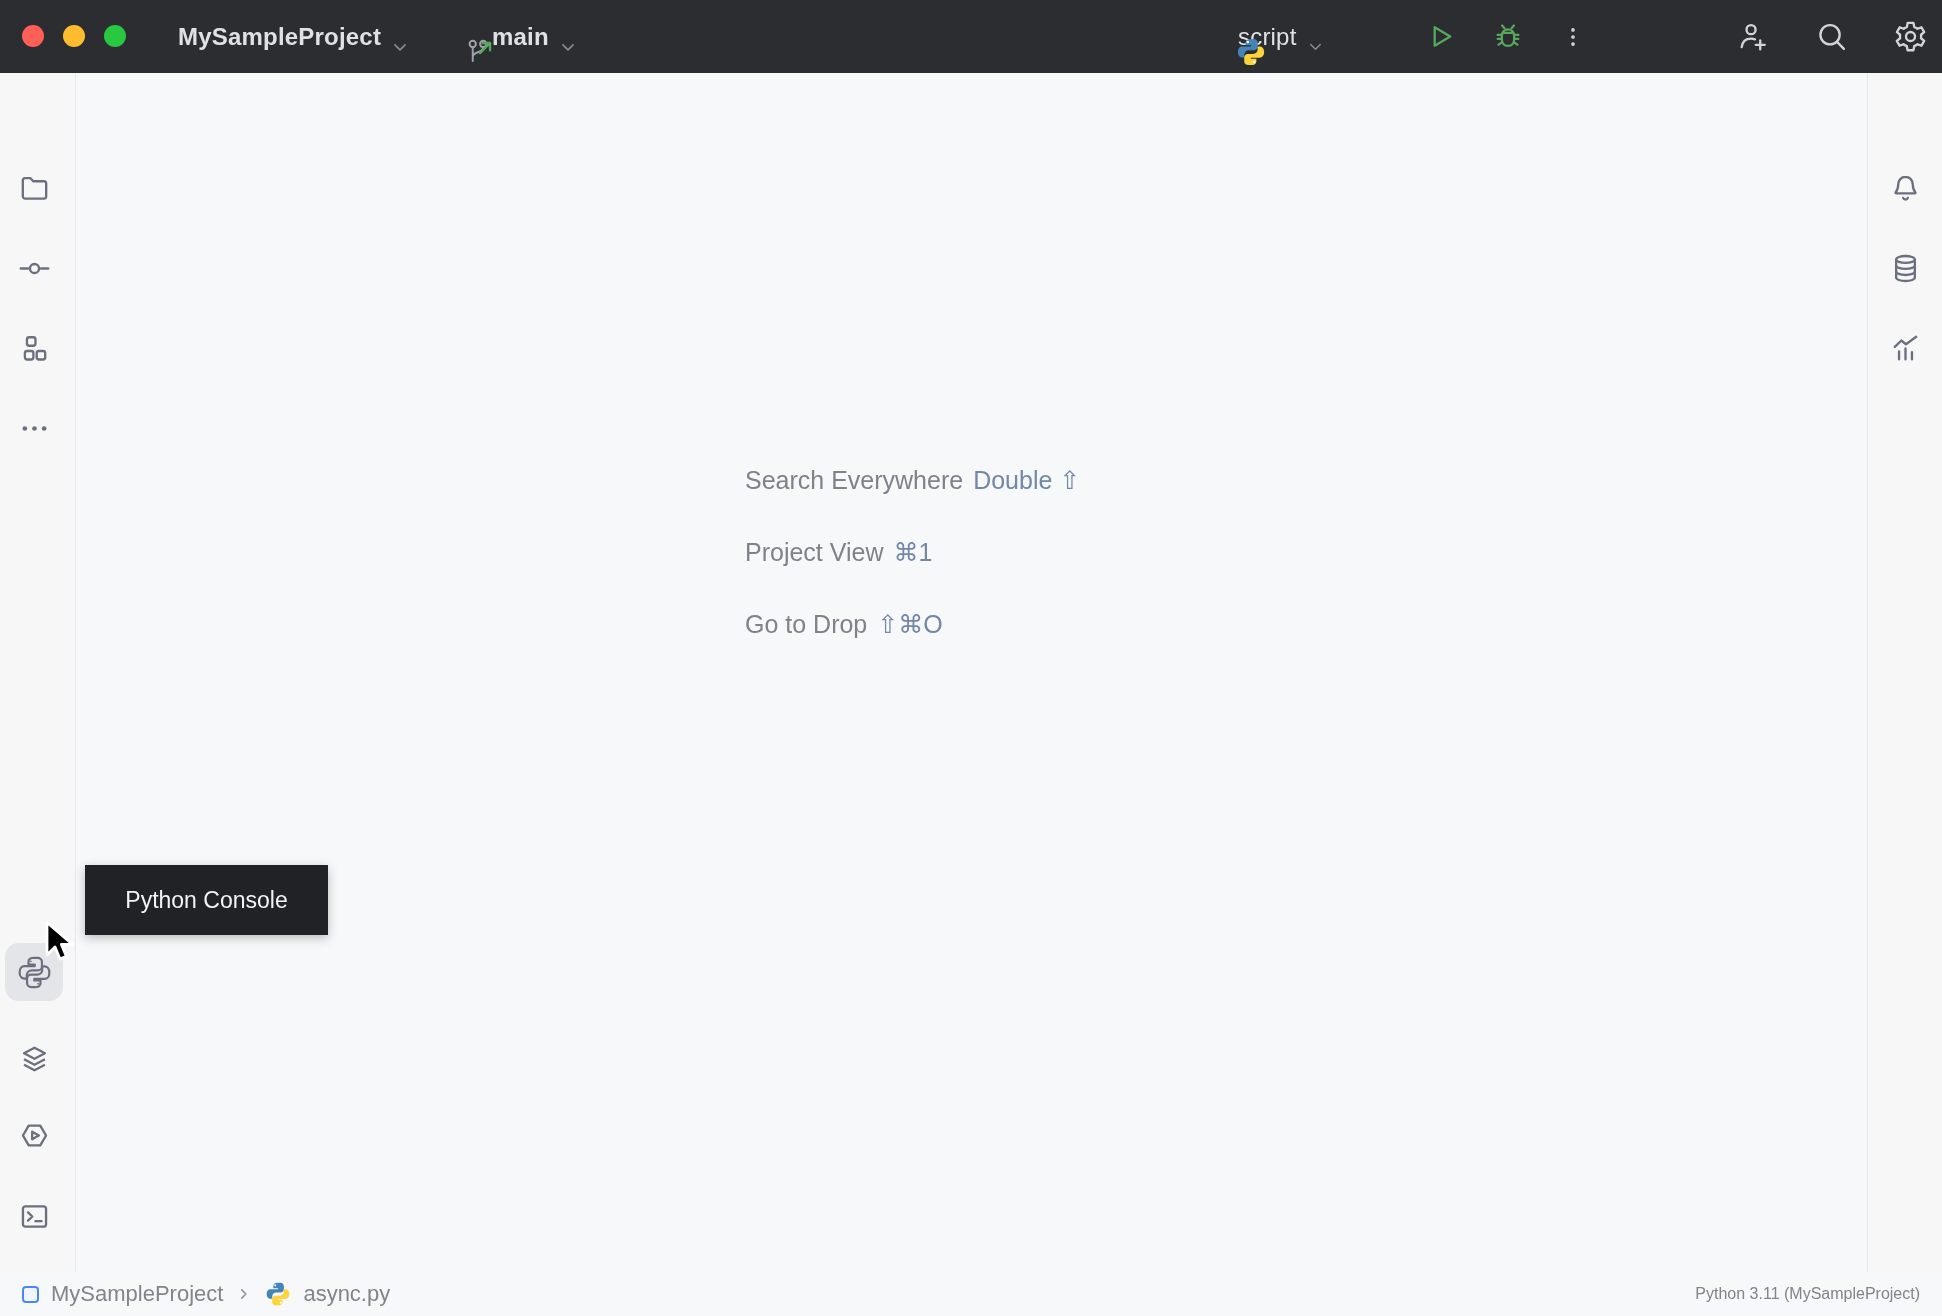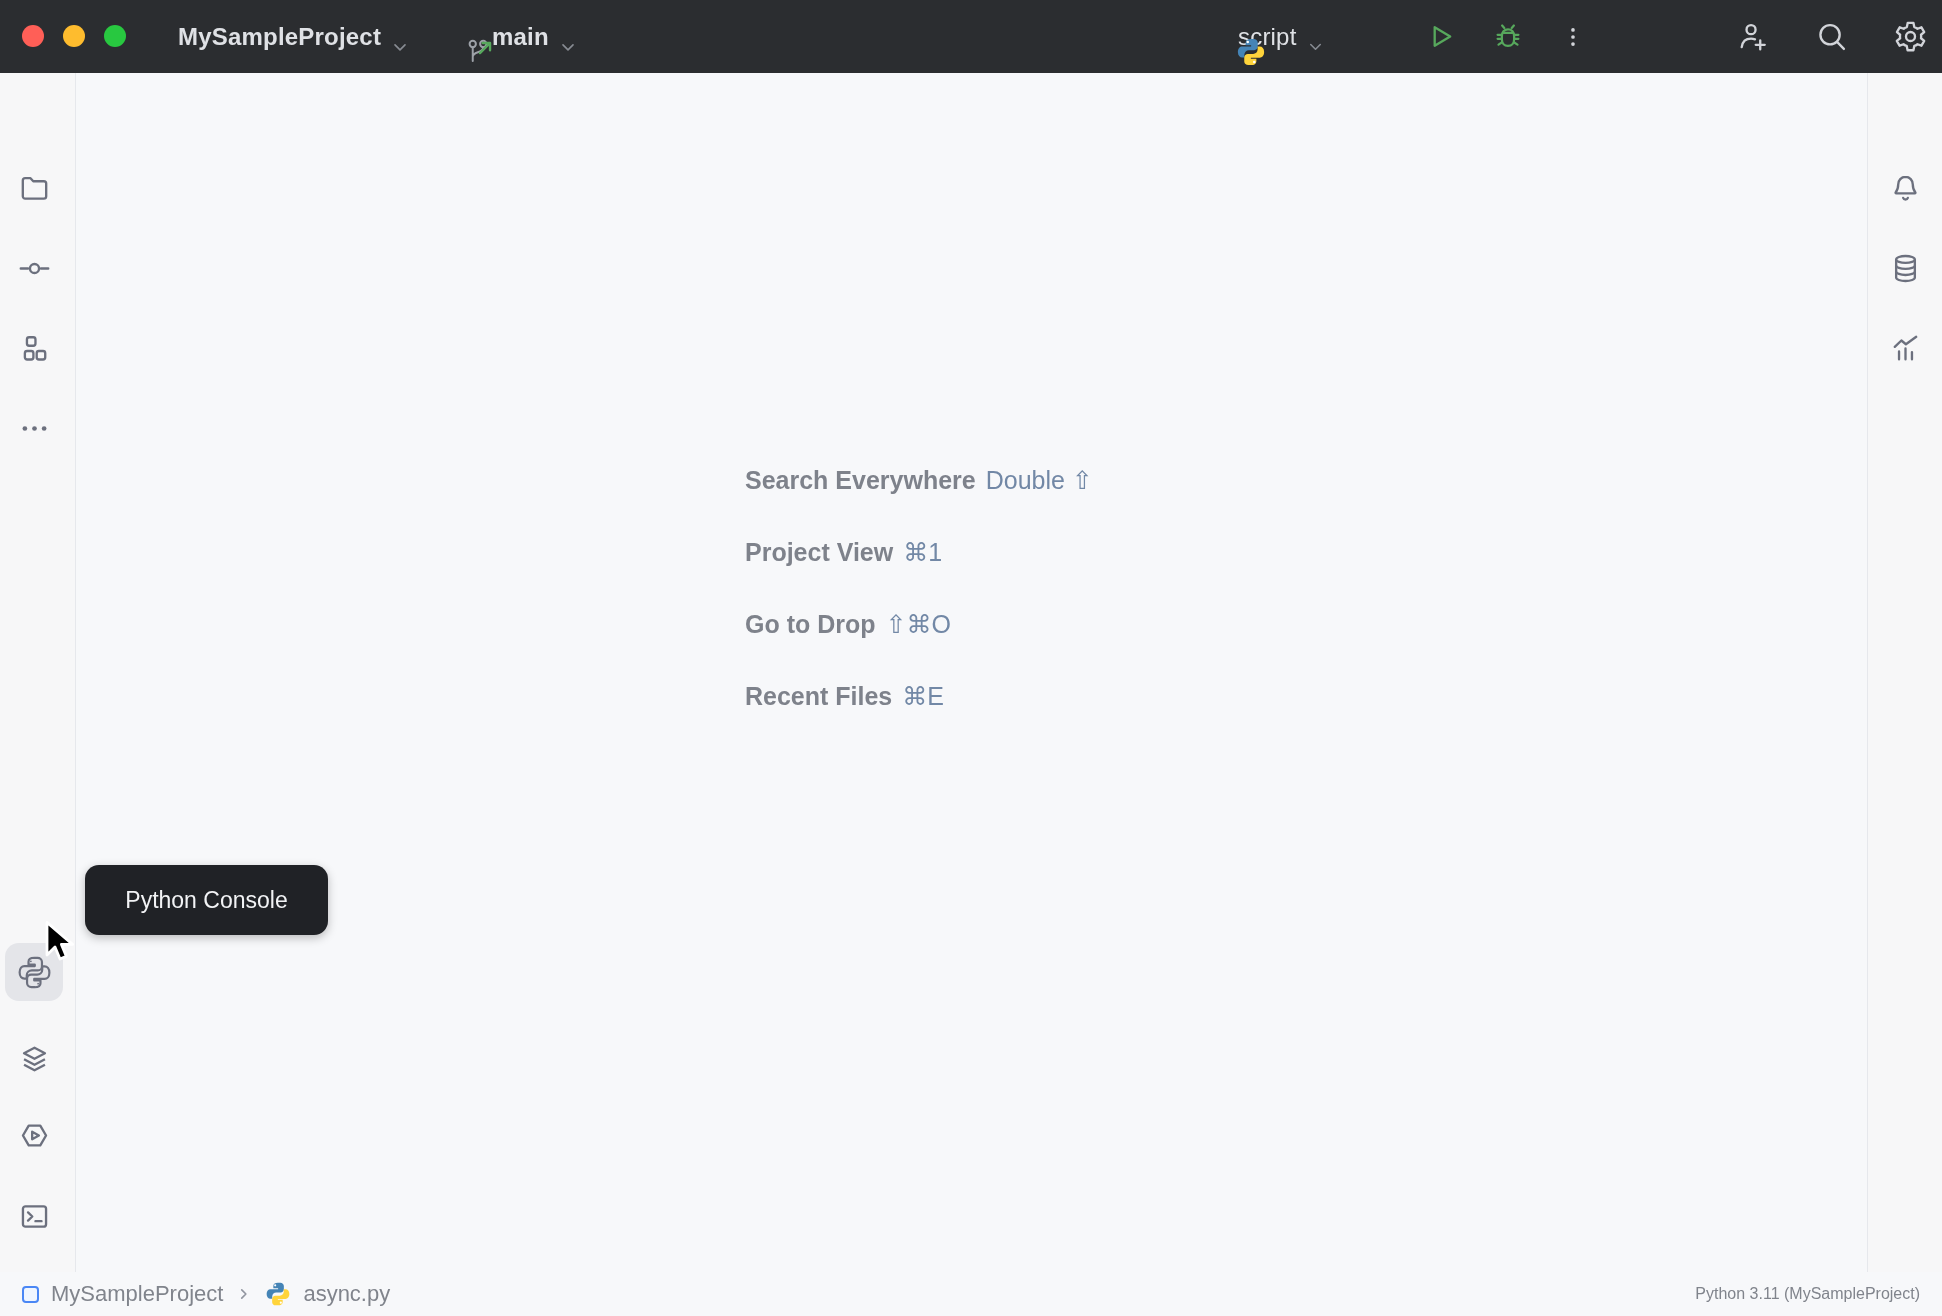--- a/index.html
+++ b/index.html
@@ -30,27 +30,27 @@
   .right-sidebar{position:absolute;right:0;top:73px;width:75px;height:1199px;background:var(--sidebar-bg);border-left:1px solid var(--border);}
   .tool-btn{position:absolute;width:58px;height:58px;border-radius:14px;display:flex;align-items:center;justify-content:center;color:var(--icon-gray);}
   .left-sidebar .tool-btn{left:5px;}
   .right-sidebar .tool-btn{left:8px;}
   .tool-btn.active{background:var(--hover-bg);}
 
   
   .main{position:absolute;left:77px;top:73px;width:1790px;height:1199px;background:var(--main-bg);}
   .shortcuts{position:absolute;left:668px;top:371px;}
   .hint-line{height:72px;line-height:72px;font-size:25px;white-space:nowrap;}
-  .hint-label{color:var(--hint-label);font-weight:bold;}
+  .hint-label{color:var(--hint-label);}
   .hint-key{color:var(--hint-shortcut);margin-left:10px;}
   .hint-key:empty{margin-left:0;}
 
   
   .tooltip{position:absolute;left:85px;top:865px;height:70px;min-width:243px;background:var(--tooltip-bg);
-    border-radius:14px;display:flex;align-items:center;justify-content:center;padding:0 26px;
+    border-radius:0;display:flex;align-items:center;justify-content:center;padding:0 26px;
     box-shadow:0 3px 10px rgba(0,0,0,.25);z-index:30;}
   .tooltip span{color:var(--tooltip-text);font-size:23px;font-weight:500;white-space:nowrap;}
   .cursor{position:absolute;left:44px;top:920px;z-index:40;}
 
   
   .statusbar{position:absolute;left:0;top:1272px;width:1942px;height:44px;background:var(--main-bg);
     display:flex;align-items:center;justify-content:space-between;padding:0 22px;}
   .breadcrumb{display:flex;align-items:center;gap:12px;}
   .crumb-text{color:var(--status-text);font-size:22px;}
   .module-square{width:17px;height:17px;border:2.5px solid var(--breadcrumb-blue);border-radius:4px;background:#f0f6ff;}
@@ -282,23 +282,20 @@
   <div class="shortcuts">
     <div class="hint-line">
       <span class="hint-label">Search Everywhere</span><span class="hint-key">Double ⇧</span>
     </div>
     <div class="hint-line">
       <span class="hint-label">Project View</span><span class="hint-key">⌘1</span>
     </div>
     <div class="hint-line">
       <span class="hint-label">Go to Drop</span><span class="hint-key">⇧⌘O</span>
     </div>
-    <div class="hint-line">
-      <span class="hint-label">Recent Files</span><span class="hint-key">⌘E</span>
-    </div>
   </div>
 </main>
 
 <div class="tooltip">
   <span>Python Console</span>
 </div>
 
 <div class="cursor">
   <svg width="34" height="46" viewBox="0 0 17 23">
     <path d="M1.5 1.2v16.3l4-4 2.5 6 3.2-1.3-2.5-6h5.6z" fill="#000" stroke="#fff" stroke-width="1.4" stroke-linejoin="round"></path>

